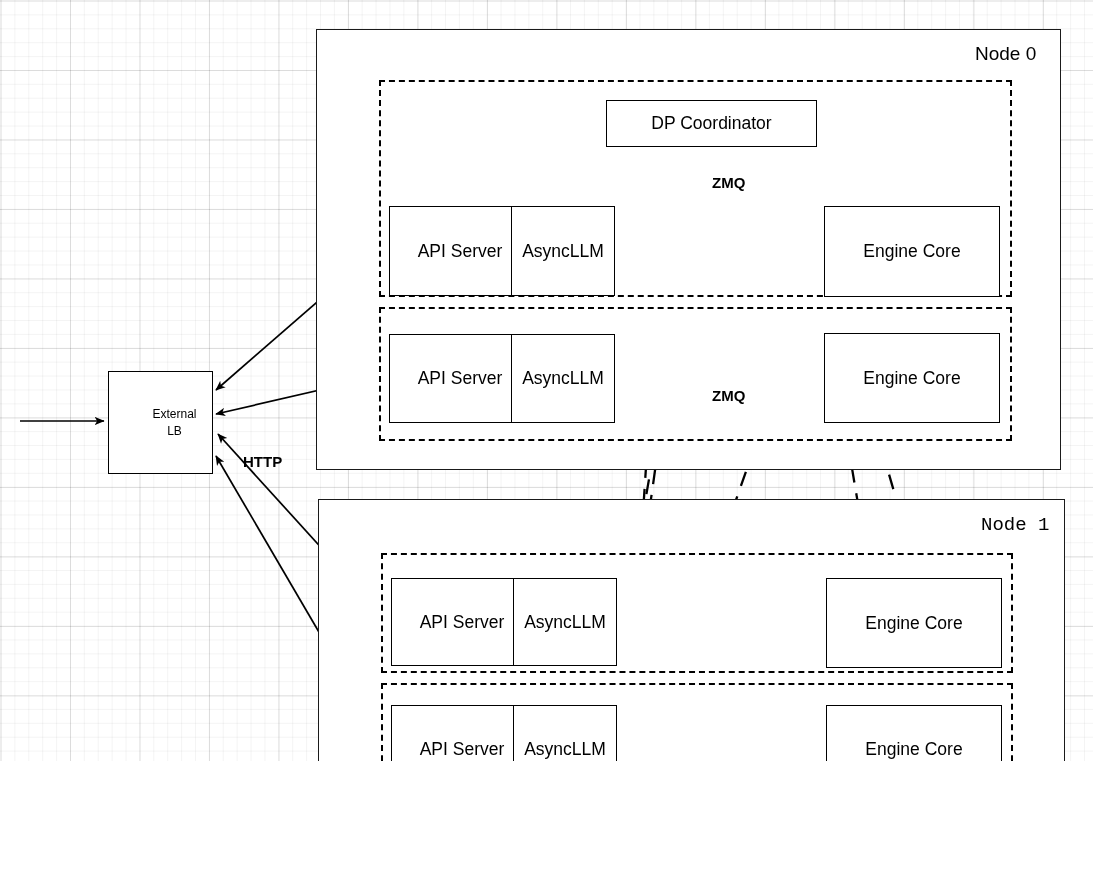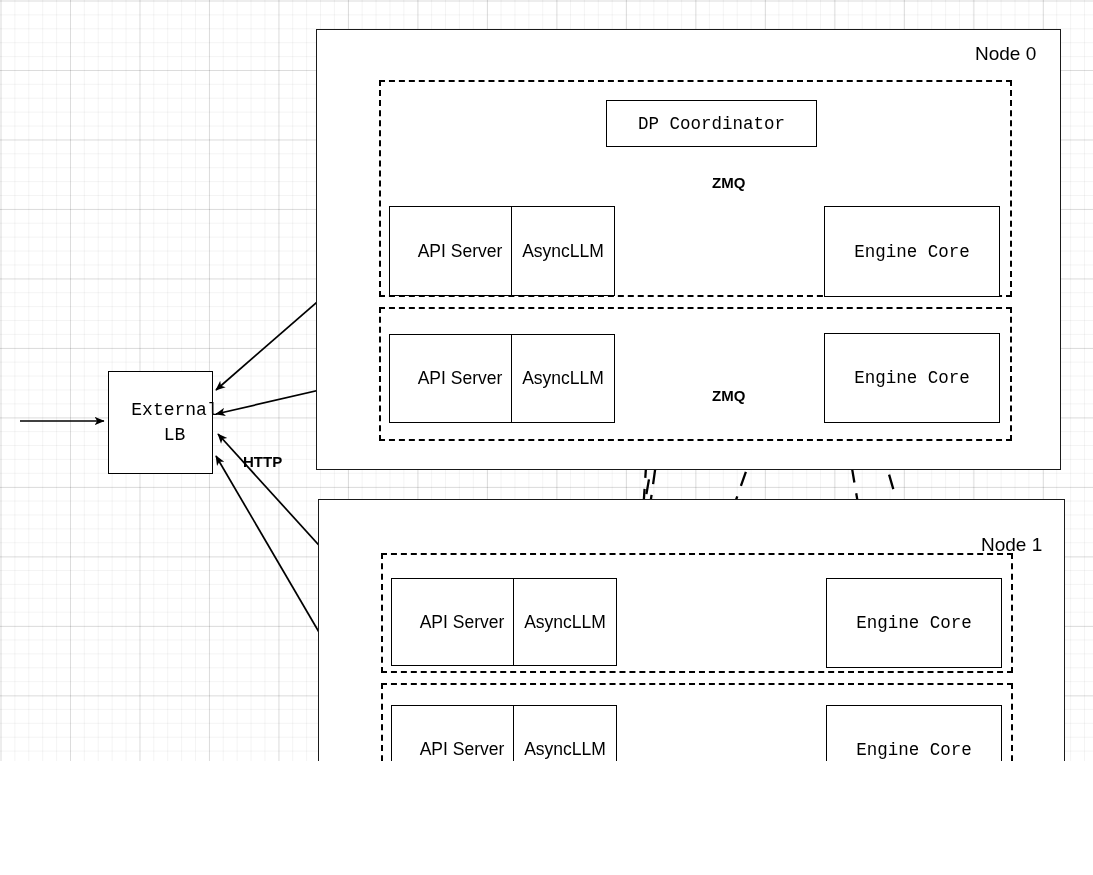--- a/index.html
+++ b/index.html
@@ -36,21 +36,21 @@
   .box {
     position: absolute;
     box-sizing: border-box;
     border: 1.6px solid #000000;
     background: #ffffff;
     display: flex;
     align-items: center;
     justify-content: center;
     text-align: center;
     color: #000000;
-    font-family: Liberation Mono, monospace;
+    font-family: Liberation Sans, sans-serif;
   }
   .node-outer {
     border: 1.8px solid #1a1a1a;
     background: #ffffff;
     display: block;
   }
   .node-label {
     position: absolute;
     font-size: 19px;
     color: #000000;
@@ -80,21 +80,21 @@
     color: #000000;
     white-space: nowrap;
   }
   .split-half.left {
     border-right: 1.7px solid #000000;
   }
   .engine-box {
     font-size: 17.5px;
   }
   .lb-box {
-    font-size: 18px;
+    font-size: 12px;
     line-height: 1.35;
     flex-direction: column;
     padding-left: 28px;
   }
   .coord-box {
     font-size: 17.5px;
   }
   .edge-label {
     position: absolute;
     font-size: 15px;
@@ -248,21 +248,21 @@
     <div class="split-half">AsyncLLM</div>
   </div>
 
   <div class="box engine-box" style="left:824px; top:333px; width:176px; height:90px;">
     <span>Engine Core</span>
   </div>
 
   <div class="edge-label" style="left:712px; top:387px;">ZMQ</div>
 
   <div class="box node-outer" style="left:318px; top:499px; width:747px; height:339px;"></div>
-  <div class="node-label" style="left:981px; top:534px;">Node 1</div>
+  <div class="node-label" style="left:981px; top:514px;font-family:Liberation Mono, monospace;">Node 1</div>
 
   <div class="group-dashed" style="left:381px; top:553px; width:632px; height:120px;"></div>
 
   <div class="group-dashed" style="left:381px; top:683px; width:632px; height:130px;"></div>
 
   <div class="split-box" style="left:391px; top:578px; width:226px; height:88px;">
     <div class="split-half left">API Server</div>
     <div class="split-half">AsyncLLM</div>
   </div>
 

